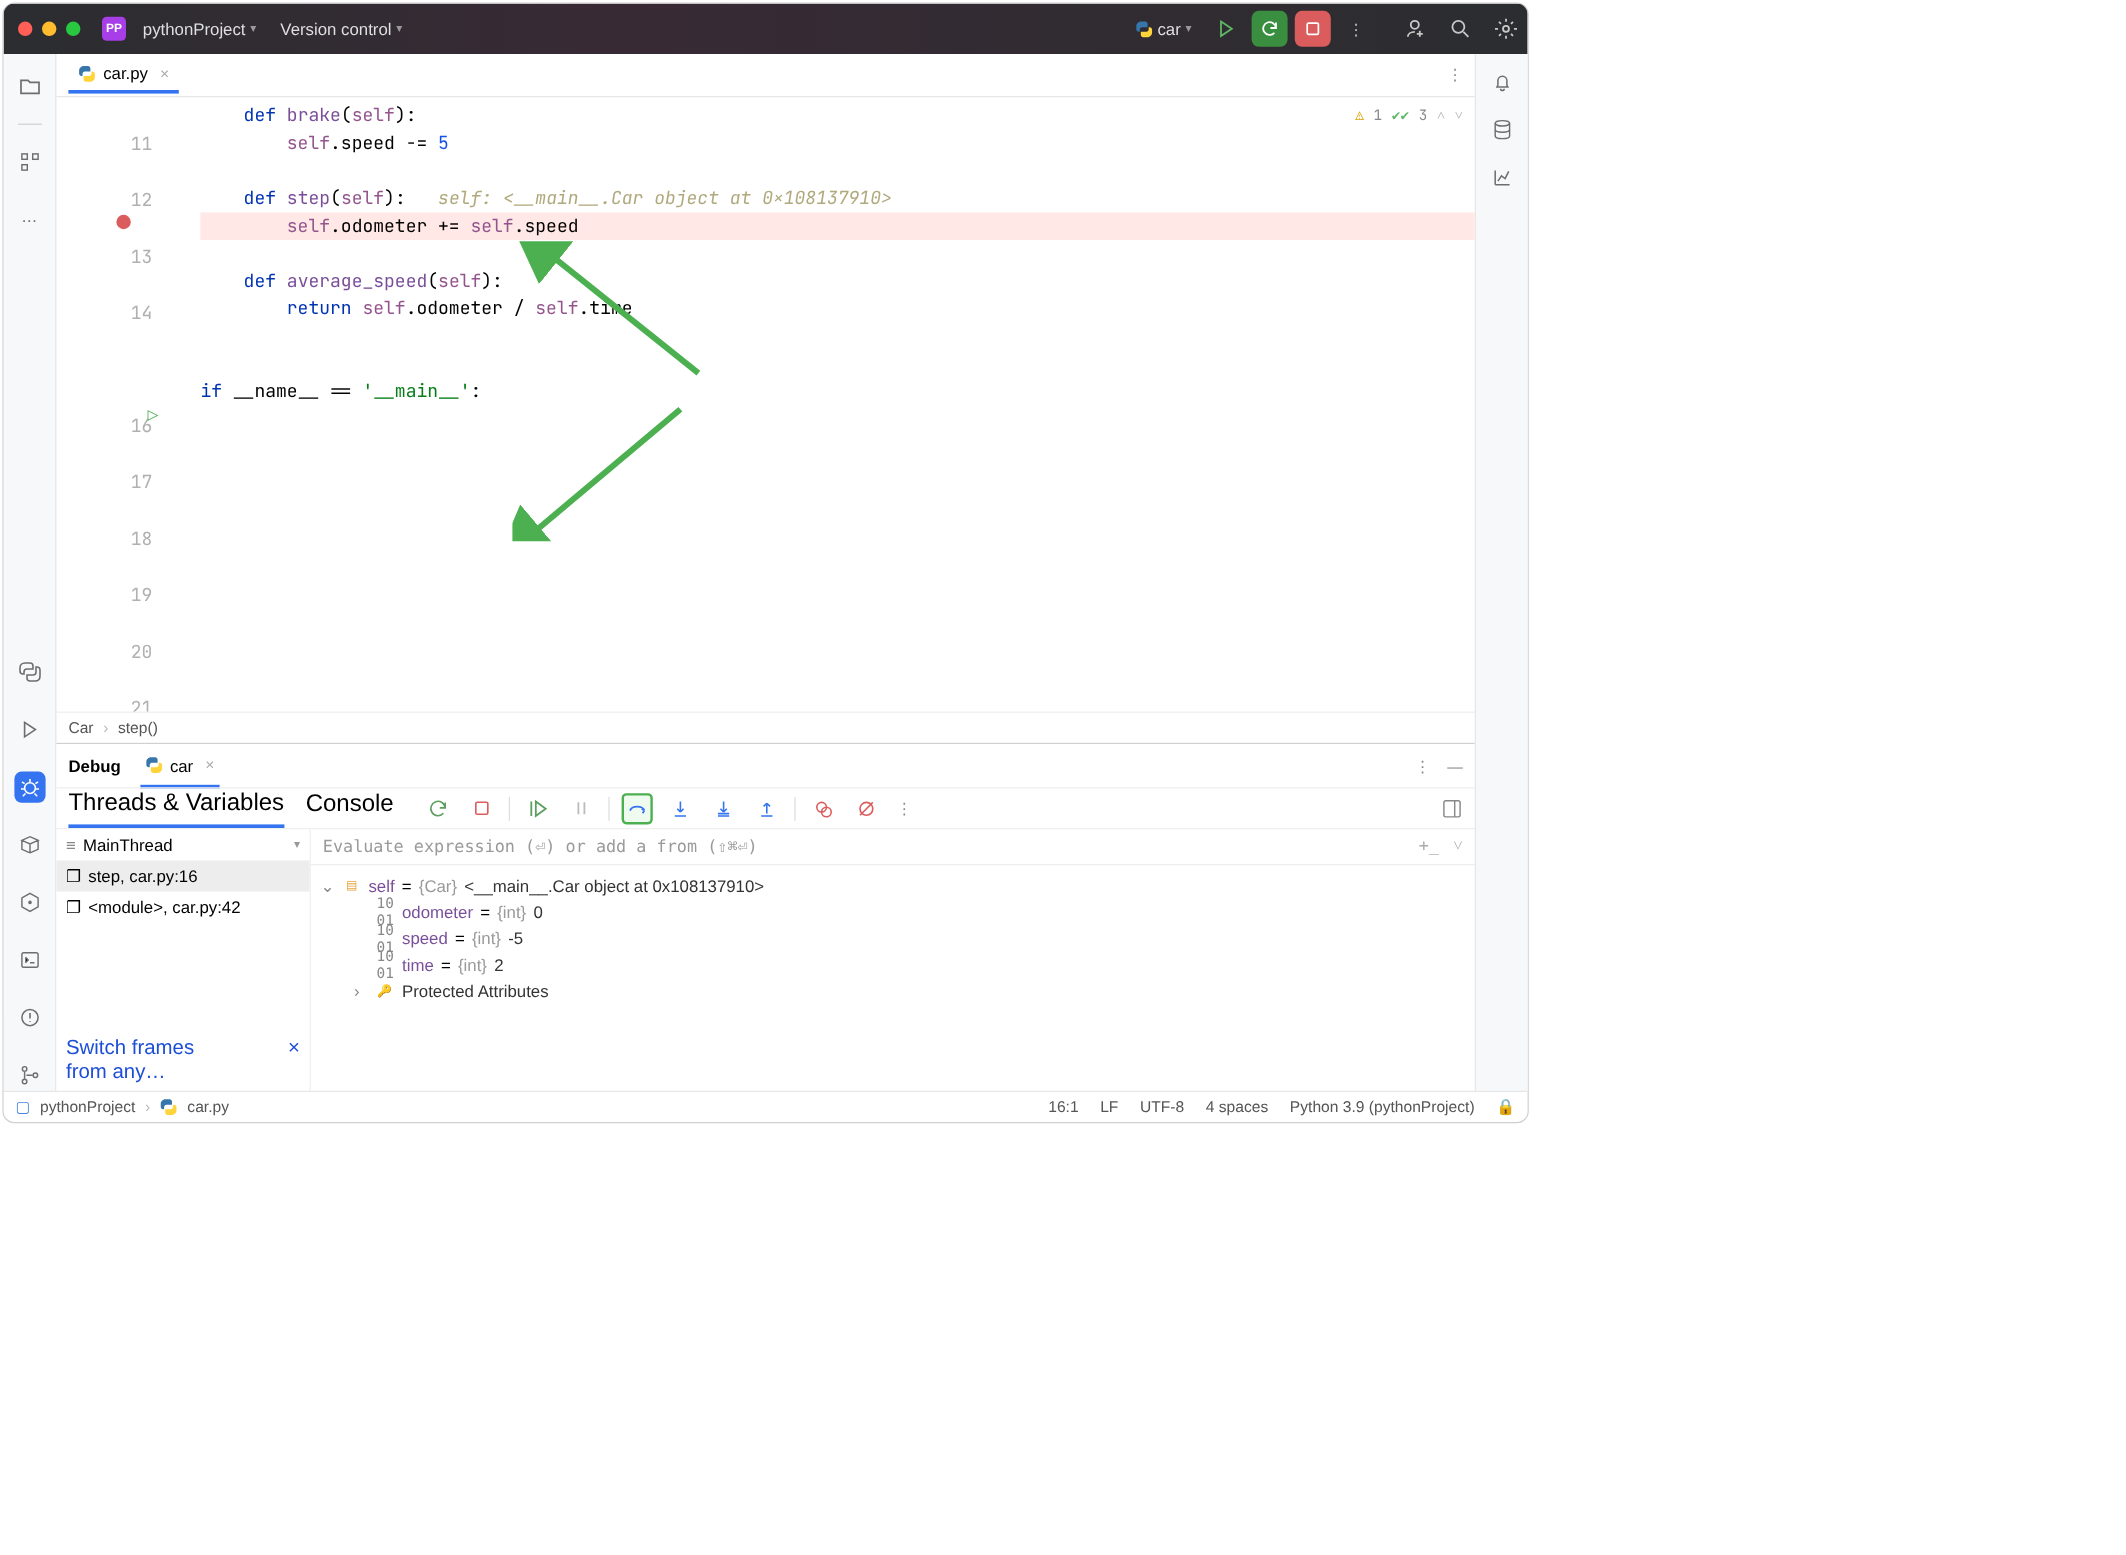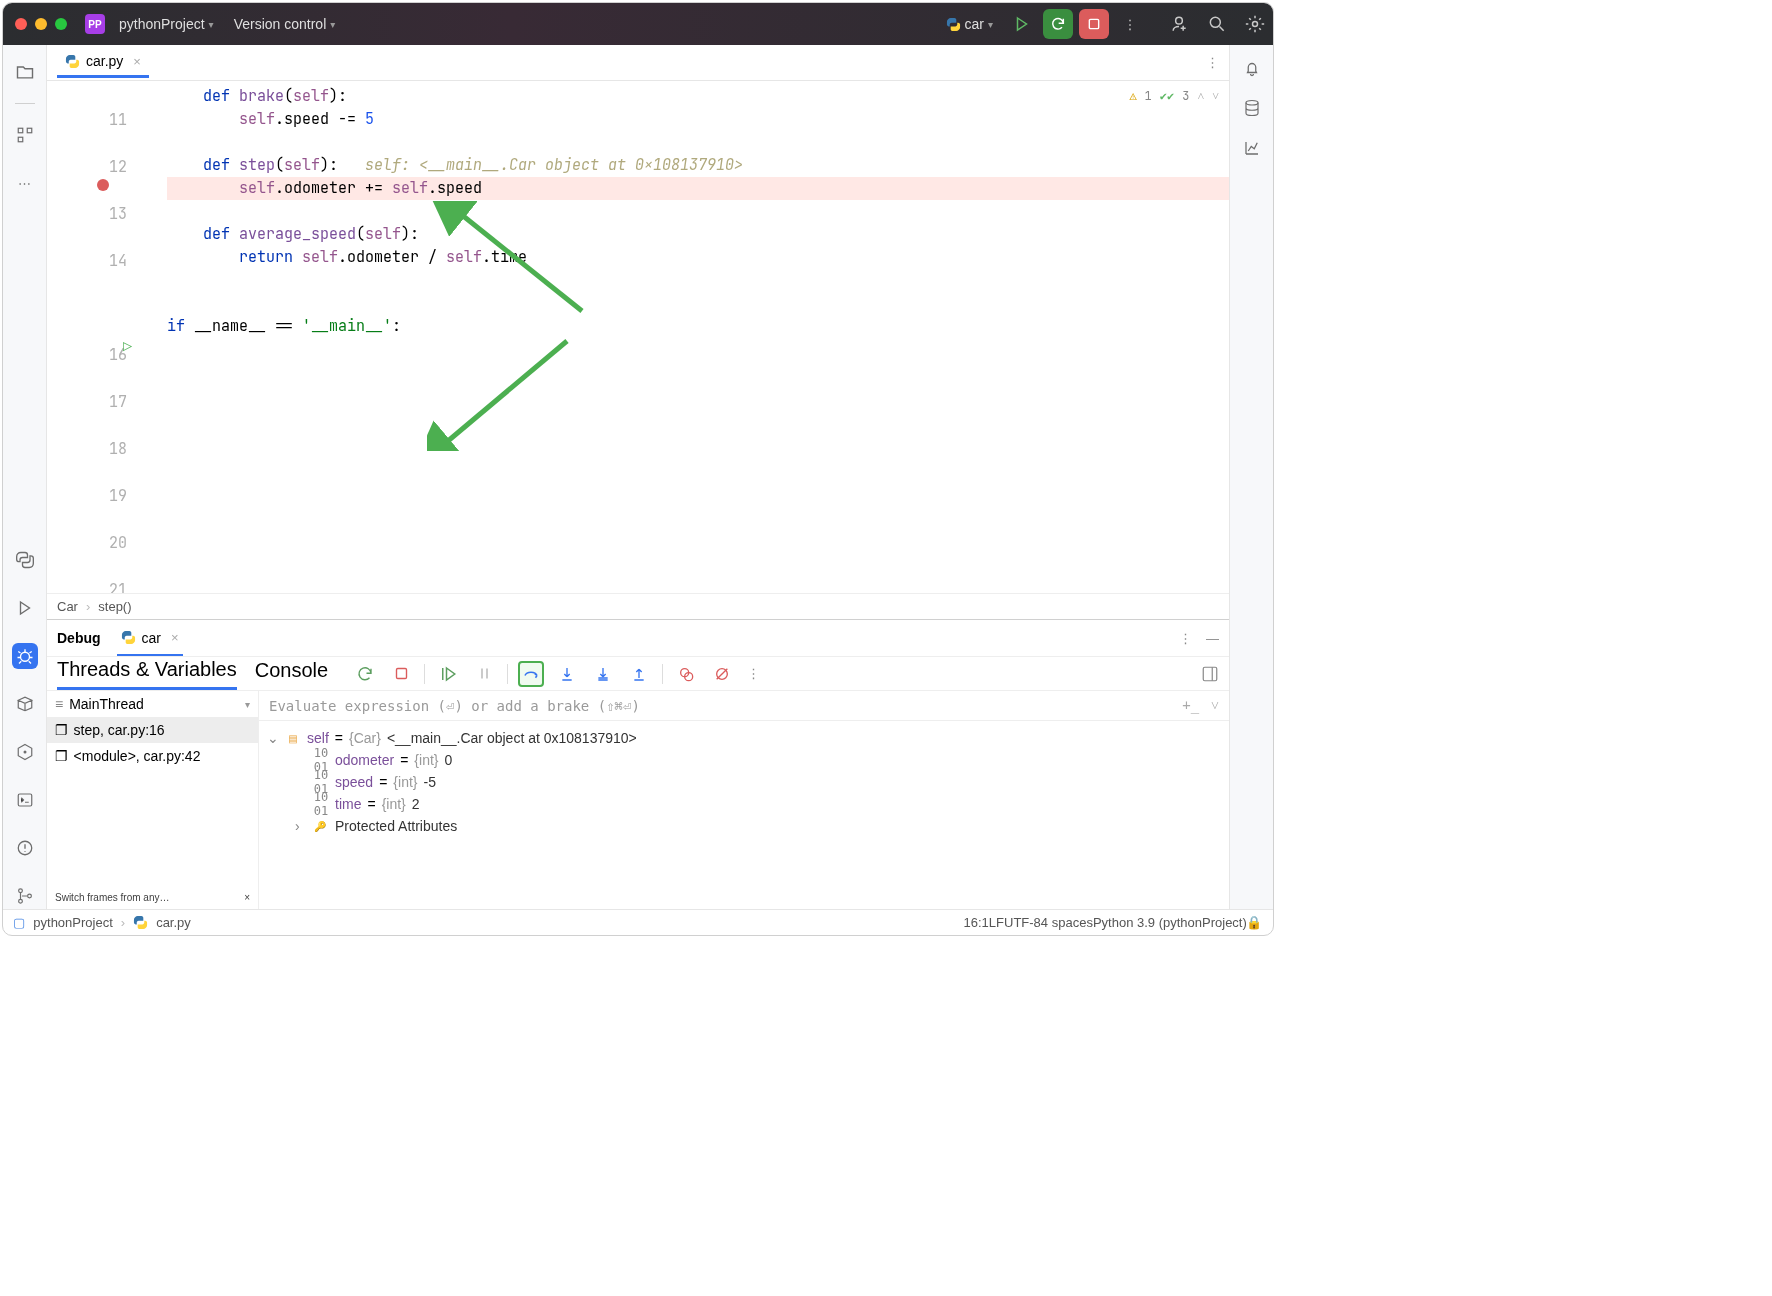--- a/index.html
+++ b/index.html
@@ -84,21 +84,21 @@
 .dp-toolbar .highlight { border:2px solid #4caf50; border-radius:4px; background:#f0fbf0; }
 .dp-toolbar .more { margin-left:2px; color:#888; }
 .dp-right-icon { margin-left:auto; color:#888; }
 
 .dp-body { display:flex; flex:1; min-height:0; border-top:1px solid #eee; }
 .frames { width:212px; border-right:1px solid #eee; display:flex; flex-direction:column; }
 .frames-head { display:flex; align-items:center; padding:5px 8px; gap:6px; font-size:14px; }
 .frames-head .chev { margin-left:auto; }
 .frame-item { display:flex; align-items:center; gap:6px; padding:5px 8px; font-size:14px; }
 .frame-item.sel { background:#ededed; }
-.frames-hint { margin-top:auto; padding:6px 8px; color:#404040; font-size:10px; display:flex; justify-content:space-between;gap:48px; }
+.frames-hint { margin-top:auto; padding:6px 8px; color:#1d4ed8; font-size:17px; display:flex; justify-content:space-between;gap:48px; }
 
 .vars { flex:1; display:flex; flex-direction:column; }
 .eval-row { display:flex; align-items:center; padding:6px 10px; color:#9a9a9a; font-family:Menlo,monospace; font-size:14px; border-bottom:1px solid #eee; }
 .eval-row .icons { margin-left:auto; display:flex; gap:12px; color:#aaa; }
 .var-tree { padding:6px 8px; font-size:14px; font-family:-apple-system,sans-serif; }
 .var-row { display:flex; align-items:center; gap:6px; padding:3px 0; }
 .var-name { color:#7a4f9a; }
 .var-type { color:#999; }
 .var-val { color:#333; }
 .indent1 { padding-left:28px; }
@@ -106,21 +106,21 @@
 .tri { color:#888; width:12px; display:inline-block; }
 .ic { width:16px; height:16px; display:inline-flex; align-items:center; justify-content:center; font-size:10px; border-radius:3px; }
 .ic-obj { color:#e8a33d; }
 .ic-int { color:#888; font-family:monospace; font-size:12px; }
 .ic-prot { color:#aaa; }
 
 .right-bar { width:44px; background:#f7f8fa; border-left:1px solid #e6e6e6; display:flex; flex-direction:column; align-items:center; padding-top:14px; gap:22px; color:#6e6e6e; }
 
 
 .statusbar { height:26px; border-top:1px solid #e6e6e6; display:flex; align-items:center; padding:0 10px; font-size:13px; color:#555; gap:8px; }
-.statusbar .right { margin-left:auto; display:flex; }
+.statusbar .right { margin-left:auto; display:flex; gap:18px; }
 
 svg { display:block; }
 .py-ico { width:15px; height:15px; }
 </style>
 </head>
 <body>
 
 <div class="app">
 
   <div class="titlebar">
@@ -424,21 +424,21 @@
               <span>&lt;module&gt;, car.py:42</span>
             </div>
             <div class="frames-hint">
               <span>Switch frames from any…</span>
                 <span>×</span>
             </div>
           </div>
 
           <div class="vars">
             <div class="eval-row">
-              <span>Evaluate expression (⏎) or add a brake (⇧⌘⏎)</span>
+              <span>Evaluate expression (⏎) or add a from (⇧⌘⏎)</span>
               <span class="icons">
                 <span>+̲</span>
                 <span>˅</span>
               </span>
             </div>
             <div class="var-tree">
               <div class="var-row">
                 <span class="tri">⌄</span>
                 <span class="ic ic-obj">▤</span>
                 <span class="var-name">self</span>

